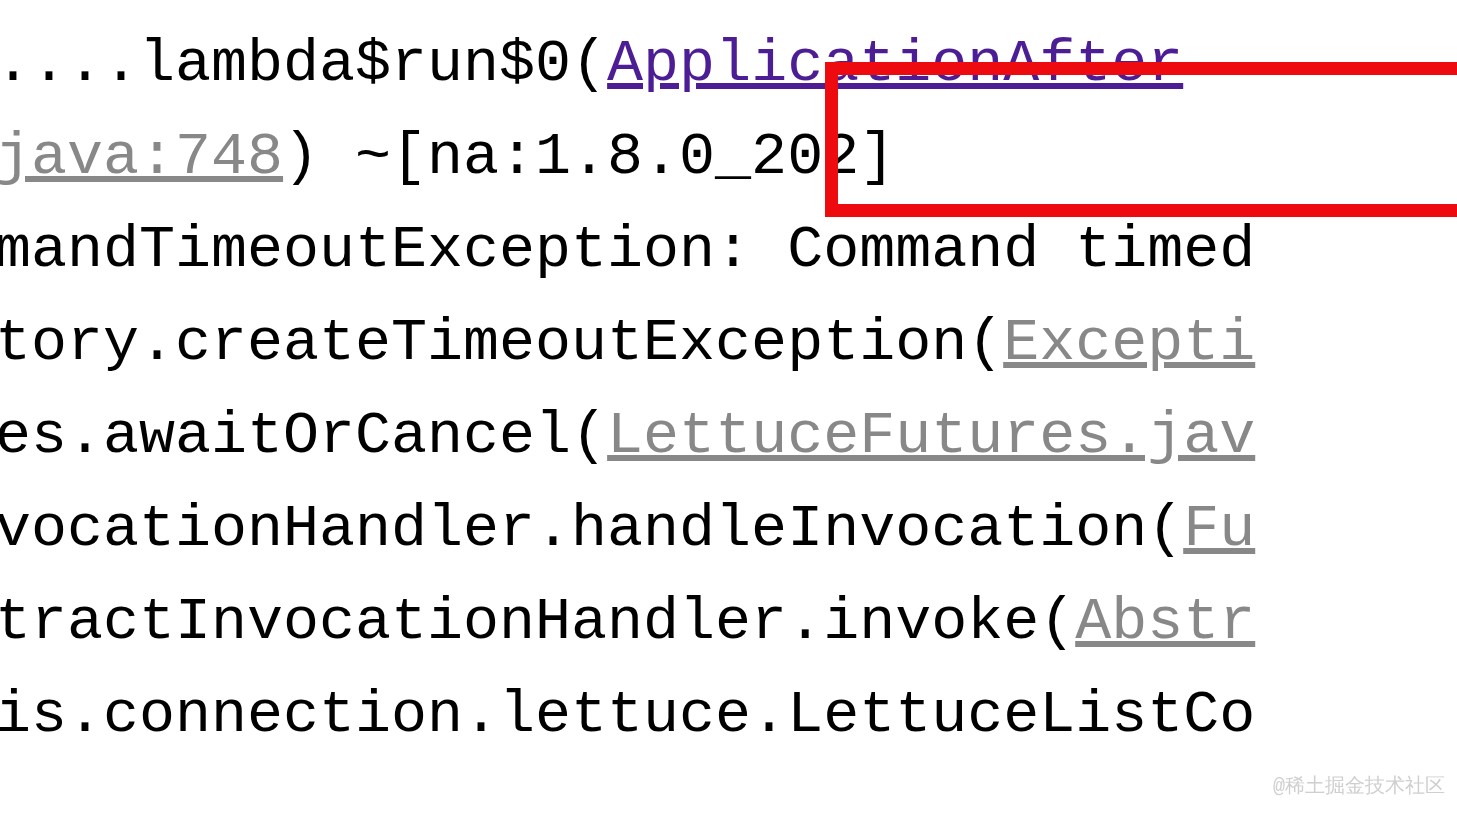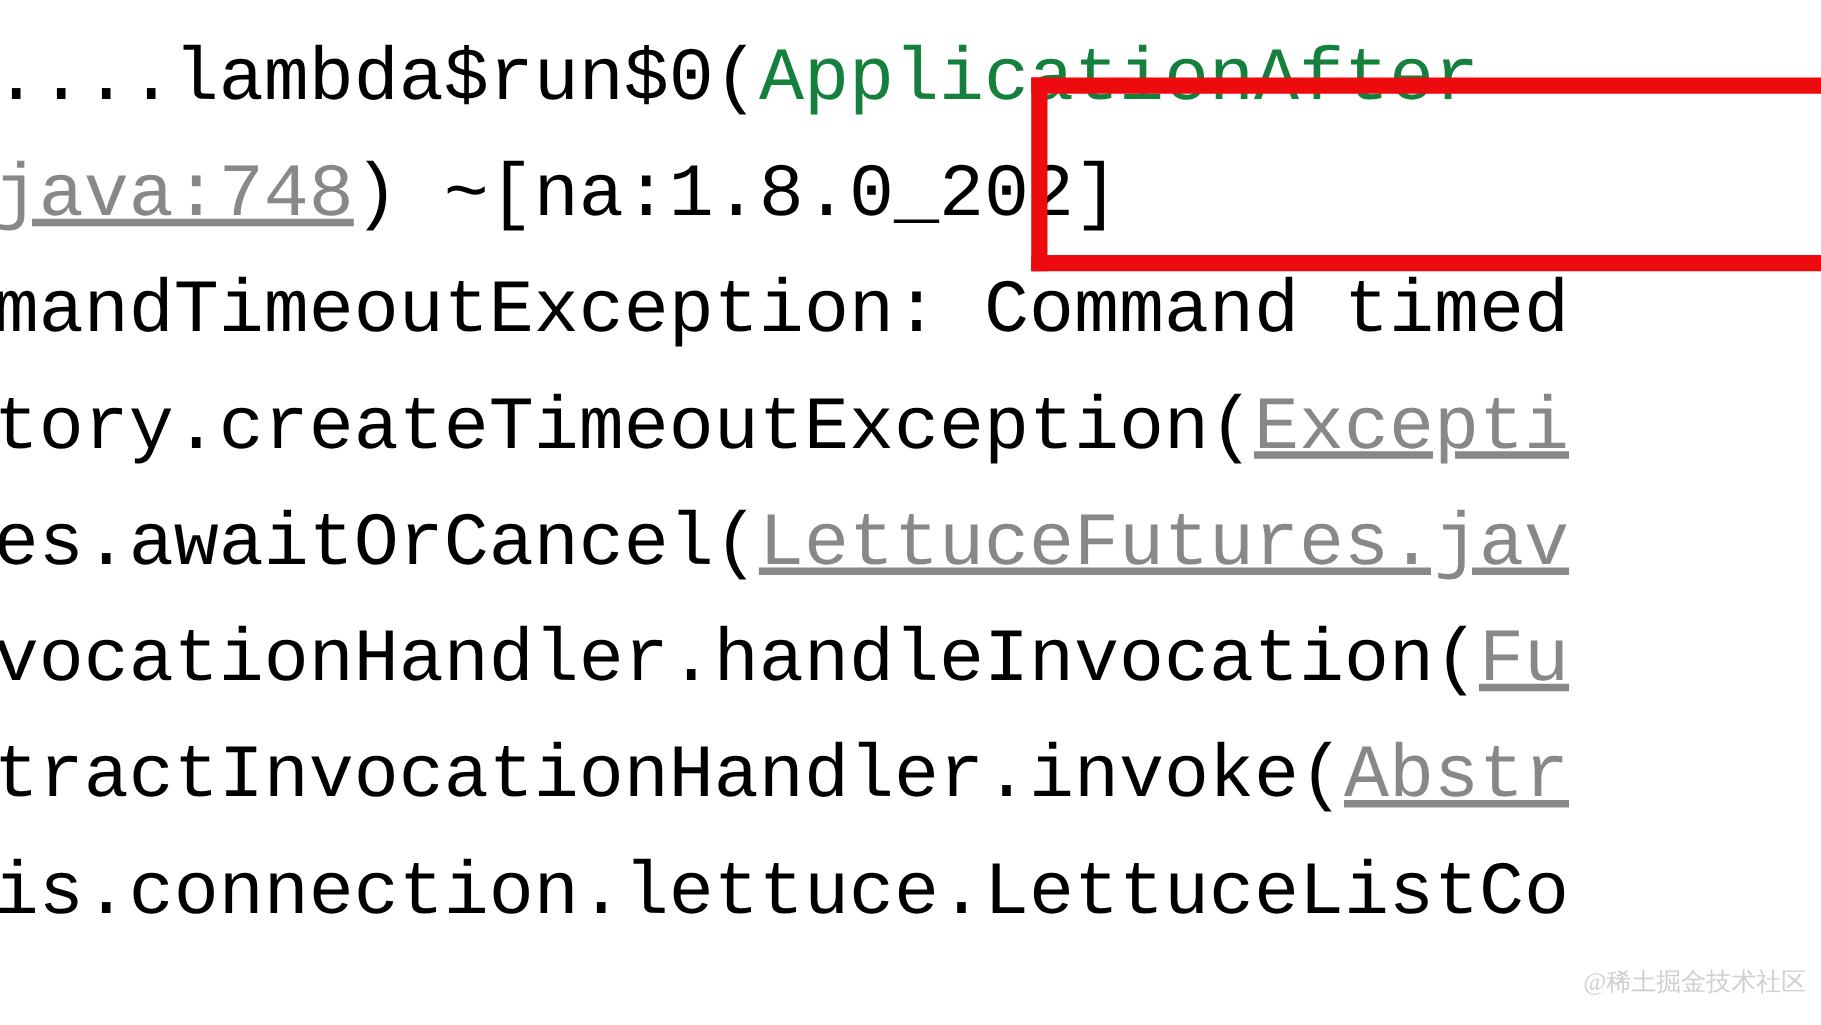--- a/index.html
+++ b/index.html
@@ -15,41 +15,42 @@
     }
     .code-container {
       position: absolute;
       top: -75px;
       left: -5px;
       white-space: pre;
       color: #000000;
       font-weight: normal;
     }
     .link-blue {
-      color: #15803d;
+      color: #4c1d95;
+      text-decoration: underline;
     }
     .link-gray {
       color: #888888;
       text-decoration: underline;
     }
     .highlight-box {
       position: absolute;
       top: 62px;
       left: 825px;
       width: 680px;
       height: 155px;
       border: 13px solid #ee0b10;
       border-right: none;
       pointer-events: none;
     }
     .watermark {
       position: absolute;
       bottom: 18px;
       right: 12px;
-      font-family: Liberation Serif, serif;
+      font-family: Liberation Mono, monospace;
       font-size: 20px;
       color: #cfcfcf;
       font-weight: 400;
     }
   </style>
 </head>
 <body>
 
 <div class="code-container">
 <span>....lambda$run$0(</span><span class="link-blue">ApplicationAfter</span>

